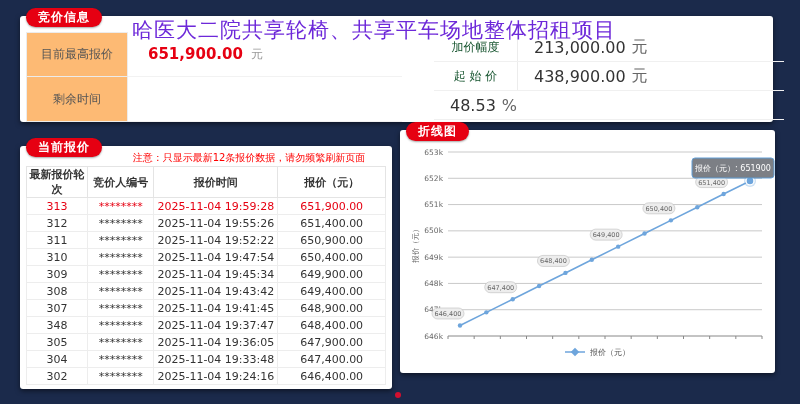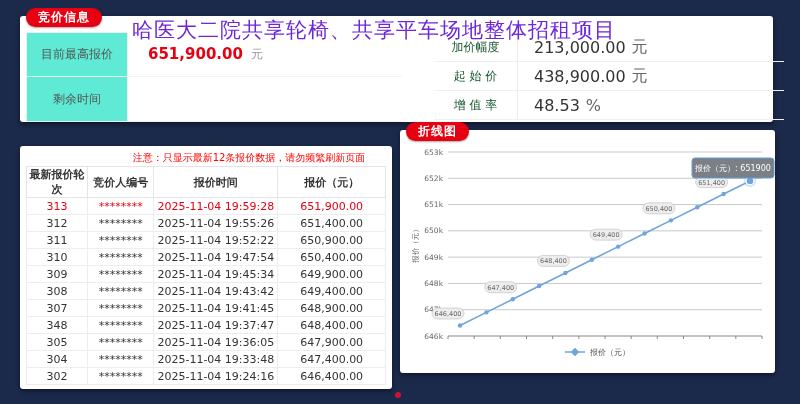--- a/index.html
+++ b/index.html
@@ -13,21 +13,21 @@
   .chart-panel { left:400px; top:130px; width:375px; height:243px; }
   .badge { position:absolute; top:-8px; left:6px; height:19px; line-height:19px;
            padding:0 12px; background:#e60012; color:#fff; font-size:12px;
            font-weight:bold; border-radius:11px; letter-spacing:1px;
            box-shadow:0 1px 2px rgba(0,0,0,.35); z-index:3; white-space:nowrap; }
   .title { position:absolute; left:112px; top:0px; font-size:21px; font-weight:500;
            color:#6d28d9; letter-spacing:1px; white-space:nowrap; z-index:2; }
   
   .info-left { position:absolute; left:6px; top:16px; width:376px; }
   .info-row { display:flex; height:45px; }
-  .info-label { width:102px; background:#5eead4; border:1px solid #ececec;
+  .info-label { width:102px; background:#fdba74; border:1px solid #ececec;
                 display:flex; align-items:center; justify-content:center;
                 font-size:12px; color:#555; }
   .info-row + .info-row .info-label { border-top:none; }
   .info-value { flex:1; display:flex; align-items:center; padding-left:20px;
                 font-size:12px; color:#333; border-bottom:1px solid #f2f2f2; }
   .big-red { font-size:15px; color:#e60012; font-weight:600; }
   .unit { margin-left:8px; color:#999; font-size:12px; }
   
   .info-right { position:absolute; left:414px; top:17px; width:350px; }
   .iright-row { display:flex; height:29px; border-bottom:1px solid #f0f0f0; }
@@ -83,30 +83,30 @@
         </div>
       </div>
       <div class="iright-row">
         <div class="iright-label">起 始 价</div>
         <div class="iright-value">
           <span>438,900.00</span>
           <span class="iright-unit">元</span>
         </div>
       </div>
       <div class="iright-row">
-        <div class="iright-label">增 值 率</div>
         <div class="iright-value">
           <span>48.53</span>
           <span class="iright-unit">%</span>
         </div>
       </div>
     </div>
   </section>
 
   <section class="panel bids-panel">
+    <div class="badge">当前报价</div>
     <div class="notice">注意：只显示最新12条报价数据，请勿频繁刷新页面</div>
     <div class="bid-table-wrap">
       <table>
         <colgroup>
             <col style="width:17%">
             <col style="width:18.5%">
             <col style="width:34.5%">
             <col style="width:30%">
           </colgroup>
         <thead>

